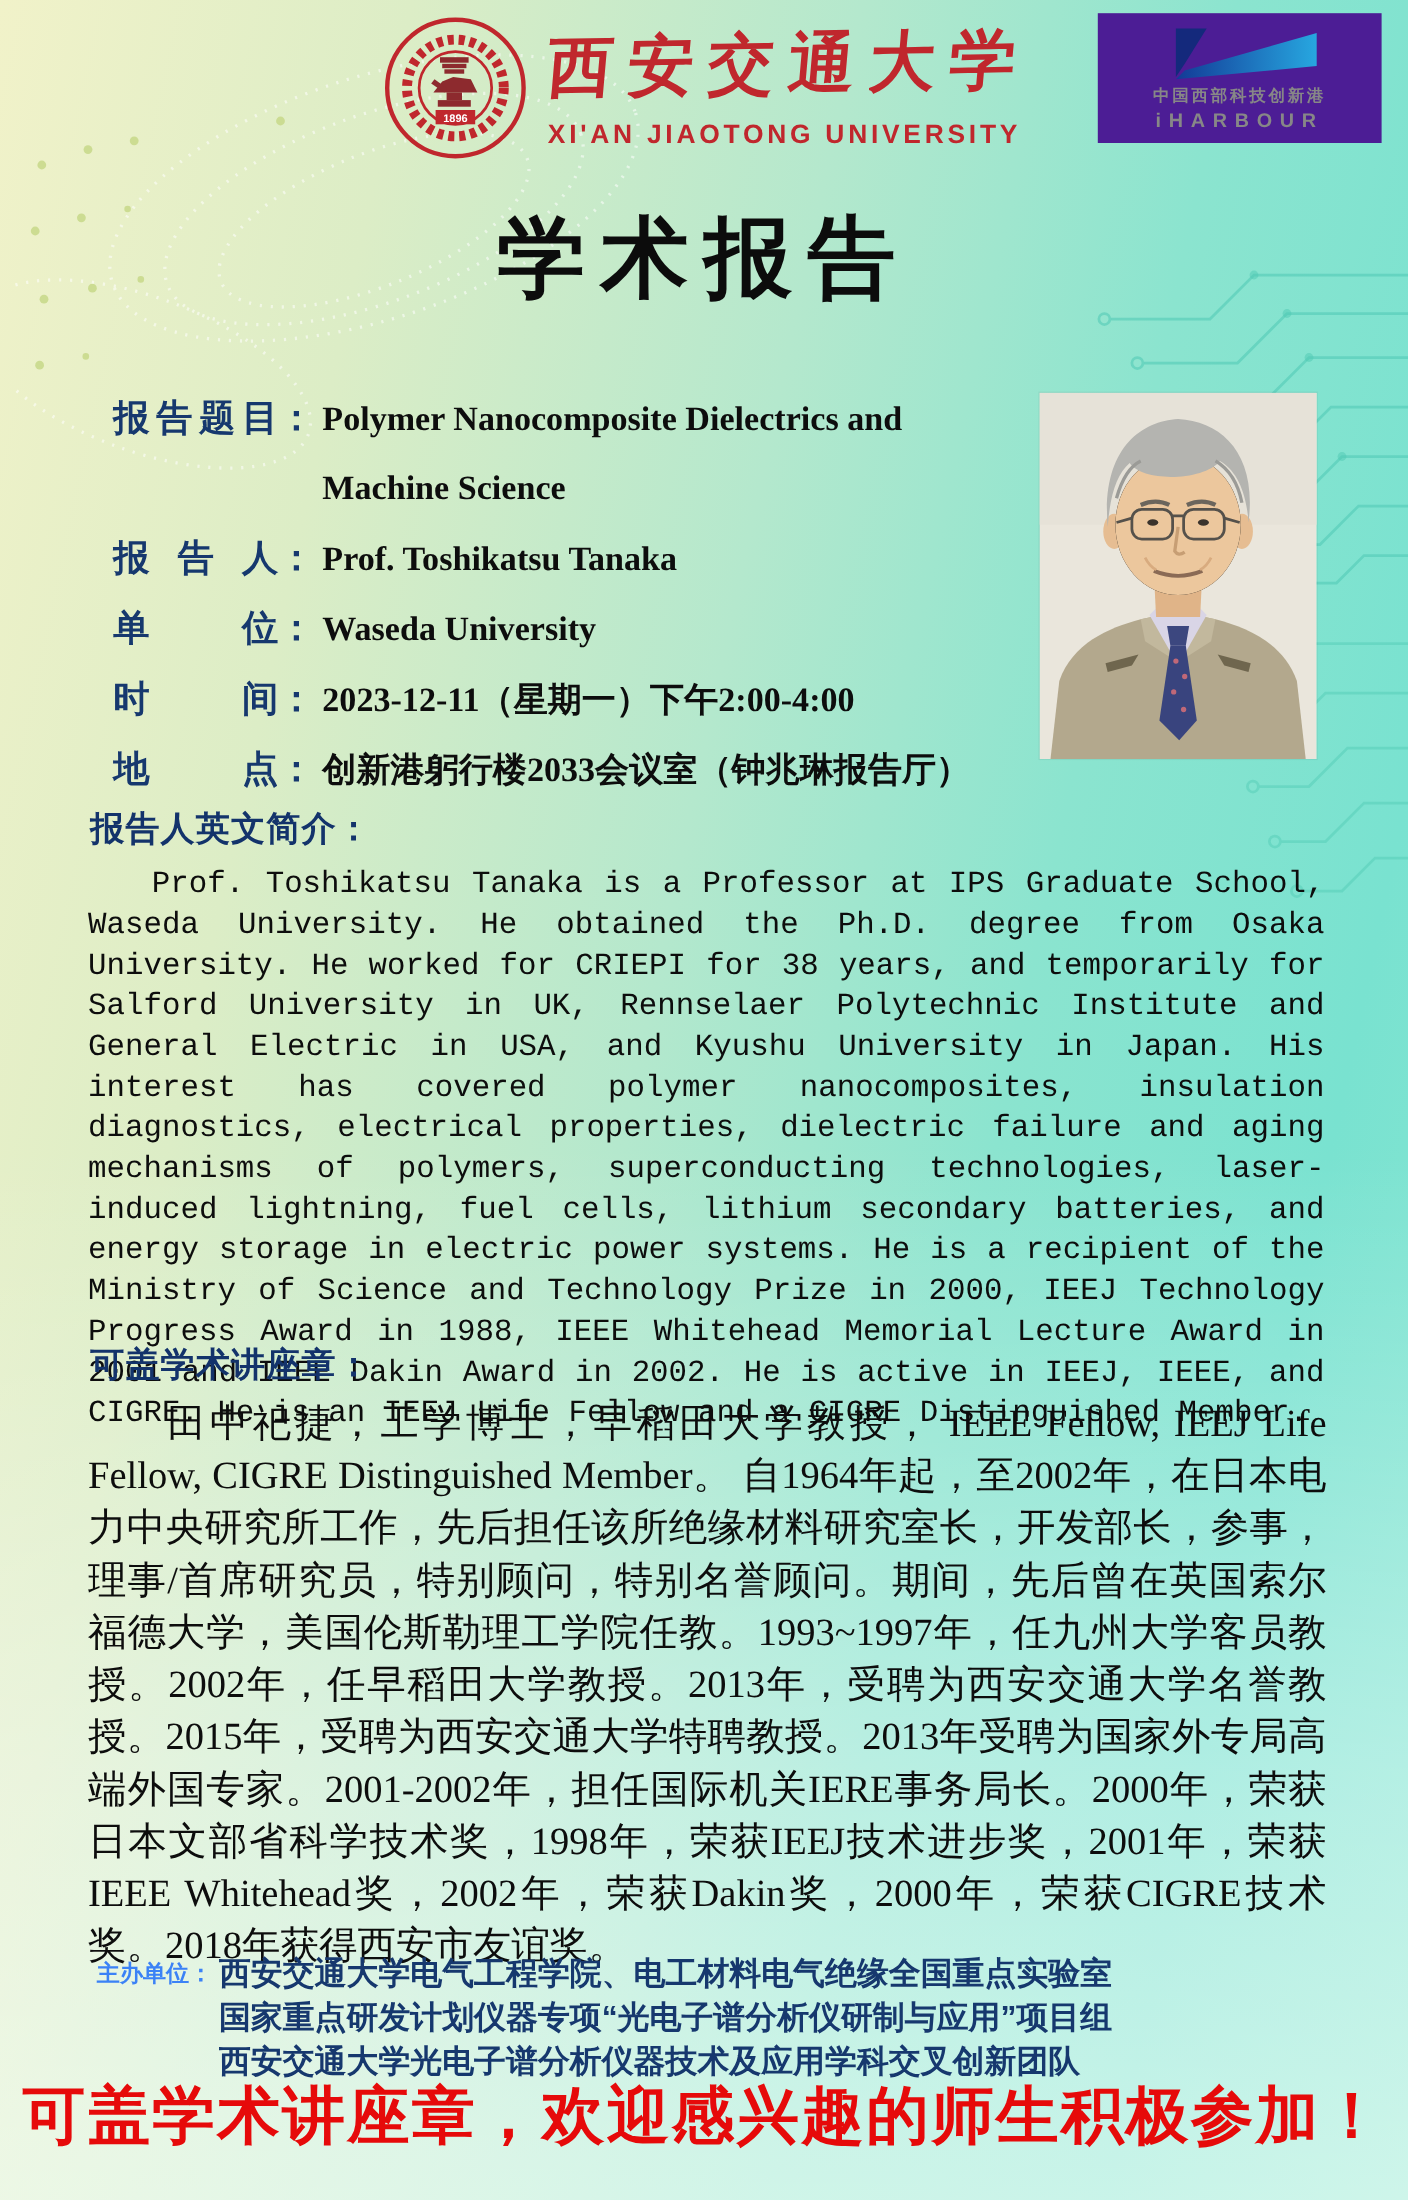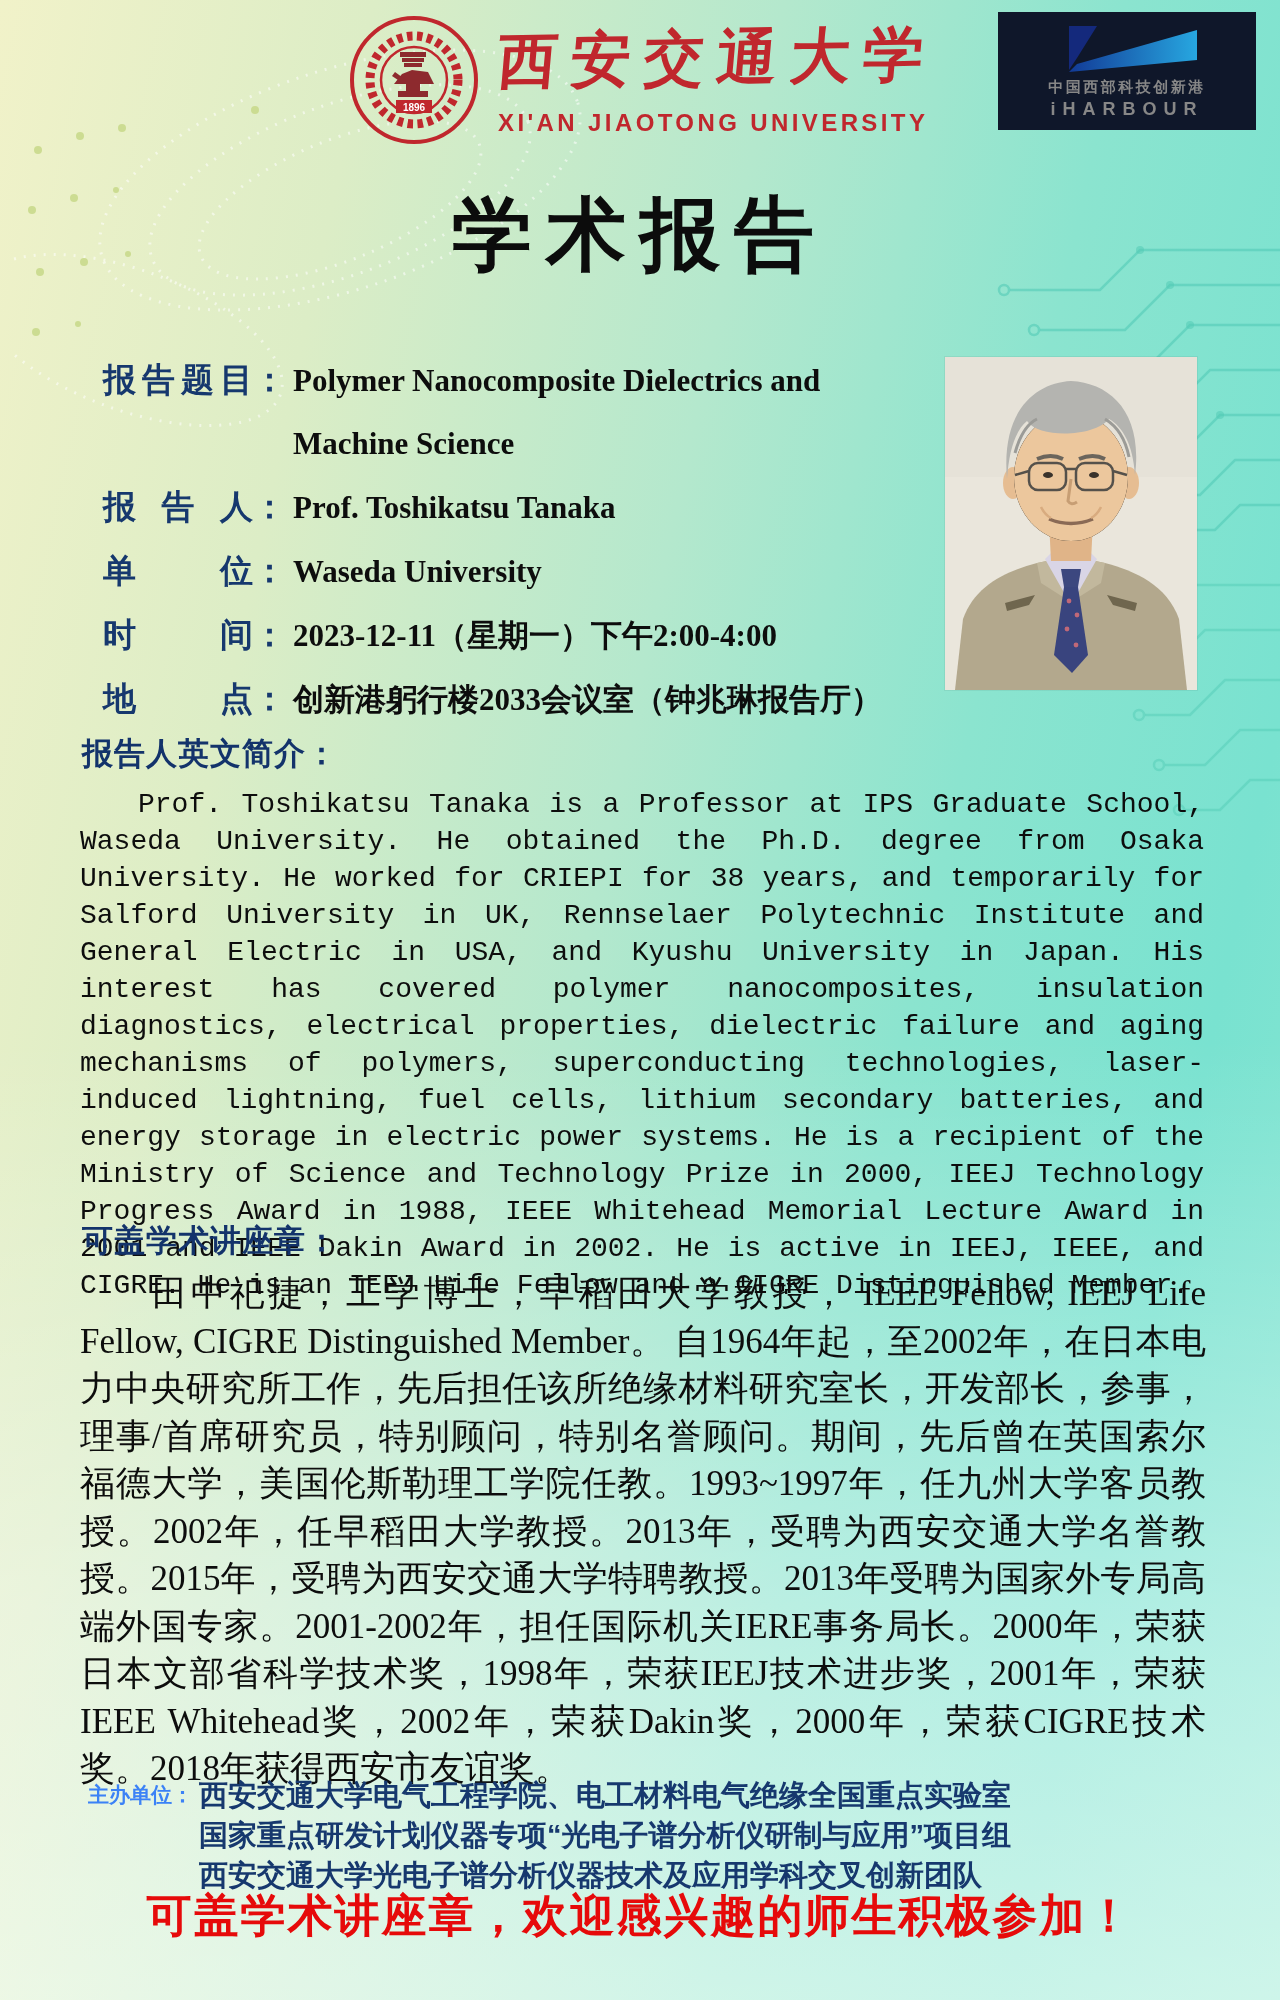--- a/index.html
+++ b/index.html
@@ -21,21 +21,21 @@
     font-family:"DejaVu Serif", serif;
     color:#c0272d; font-size:60px; font-weight:700;
     letter-spacing:13px; white-space:nowrap;
     transform:skewX(-6deg) rotate(-1deg);
   }
   .brand-en{
     margin-top:10px; color:#c0272d; font-size:24px; font-weight:700;
     letter-spacing:3.4px; white-space:nowrap;
   }
   .iharbour{
-    left:998px; top:12px; width:258px; height:118px; background:#0f172a;
+    left:998px; top:12px; width:258px; height:118px; background:#4c1d95;
     display:flex; flex-direction:column; align-items:center; justify-content:flex-start;
     padding-top:10px;
   }
   .iharbour-cn{ color:#878787; font-size:15px; font-weight:700; letter-spacing:2.5px; margin-top:4px; white-space:nowrap;}
   .iharbour-en{ color:#878787; font-size:18px; font-weight:700; letter-spacing:7px; margin-top:2px; white-space:nowrap;}
 
   
   .main-title{
     left:0; top:182px; width:100%; text-align:center;
     font-size:80px; font-weight:900; color:#0c0c0c; letter-spacing:14px; white-space:nowrap;
@@ -72,21 +72,21 @@
     color:#0d0d0d; text-align:justify; text-indent:72px;
   }
 
   
   .hosts{ left:88px; top:1775px; width:1120px; display:flex; }
   .hosts-label{ color:#3b82f6; font-size:21px; font-weight:800; white-space:nowrap; line-height:40px;}
   .hosts-lines{ margin-left:6px; }
   .hosts-lines div{ color:#16386e; font-size:29px; font-weight:800; line-height:40px; white-space:nowrap; }
   .red-footer{
     left:0; top:1886px; width:100%; text-align:center;
-    color:#e60a0a; font-size:45px; font-weight:800; letter-spacing:2px; white-space:nowrap;
+    color:#e60a0a; font-size:57px; font-weight:800; letter-spacing:2px; white-space:nowrap;
   }
 
   
   .deco{ pointer-events:none; }
 </style>
 </head>
 <body>
 
 <svg class="abs deco" style="left:10px; top:40px;" width="600" height="400" viewBox="0 0 600 400">
   <g fill="none" stroke="#ffffff" stroke-opacity="0.55" stroke-width="3" stroke-dasharray="2 8">

